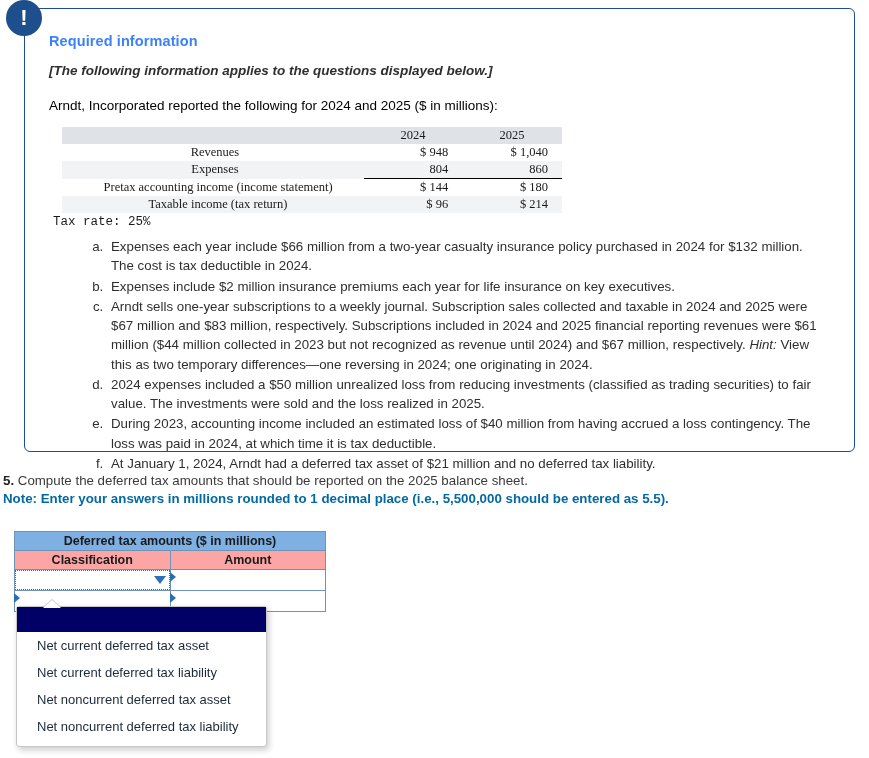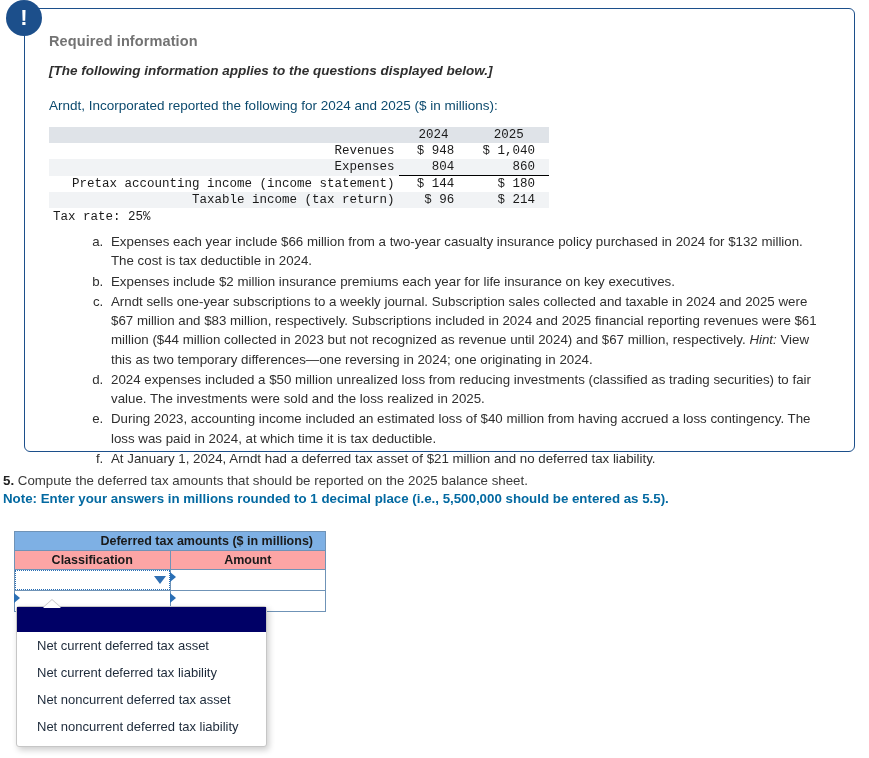--- a/index.html
+++ b/index.html
@@ -42,59 +42,59 @@
     font-weight: bold;
     line-height: 36px;
     text-align: center;
     font-family: "Liberation Sans", sans-serif;
     z-index: 5;
   }
   .panel-inner {
     padding: 24px 28px 0 24px;
   }
   .req-title {
-    color: #737373;
+    color: #3b82f6;
     font-weight: bold;
     font-size: 14.5px;
     margin: 0 0 14px 0;
     letter-spacing: 0.1px;
   }
   .req-italic {
     font-style: italic;
     font-size: 13.5px;
     color: #2f2f2f;
     margin: 0 0 20px 0;
     font-weight: bold;
   }
   .req-lead {
     font-size: 13.5px;
-    color: #0c4a6e;
+    color: #000000;
     margin: 0 0 14px 0;
   }
 
   
   table.fin {
     border-collapse: collapse;
-    font-family: Liberation Mono, monospace;
+    font-family: Liberation Serif, serif;
     font-size: 12.5px;
     color: #1a1a1a;
     width: 500px;
-    margin-left: 0px;
+    margin-left: 13px;
   }
   table.fin td, table.fin th {
     padding: 1px 4px;
     white-space: pre;
   }
   table.fin tr.head th {
     background: #dfe3e8;
     font-weight: normal;
     text-align: center;
   }
   table.fin tr.head th.lbl { width: 300px; }
-  table.fin td.lbl { text-align: right; width: 300px; padding-left: 8px;}
+  table.fin td.lbl { text-align: center; width: 300px; padding-left: 8px;}
   table.fin td.num { text-align: right; width: 90px; padding-right: 14px;}
   table.fin tr.shade td { background: #f1f3f5; }
   table.fin tr.plain td { background: #ffffff; }
   table.fin tr.topline td.num { border-top: 1px solid #000000; }
   .taxrate {
     font-family: "Liberation Mono", monospace;
     font-size: 12.5px;
     color: #1a1a1a;
     margin: 2px 0 0 4px;
     white-space: pre;
@@ -146,21 +146,21 @@
   }
   #answer-table th, #answer-table td {
     border: 1px solid #6f93b7;
     box-sizing: border-box;
   }
   #answer-table th.title {
     background: #7eb0e4;
     color: #1a1a1a;
     font-size: 12.5px;
     font-weight: bold;
-    text-align: right;
+    text-align: center;
     height: 19px;
     padding: 1px 12px;
   }
   #answer-table th.colhead {
     background: #fca5a5;
     color: #1a1a1a;
     font-size: 12.5px;
     font-weight: bold;
     text-align: center;
     height: 19px;

